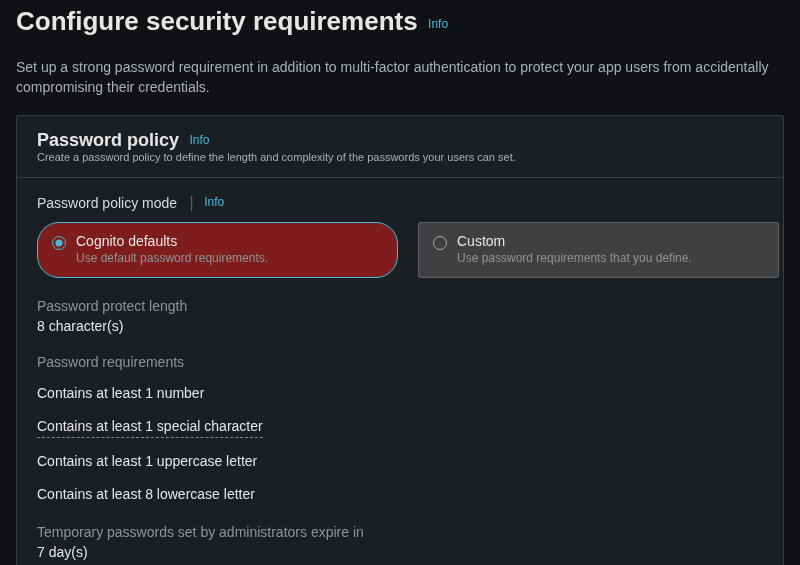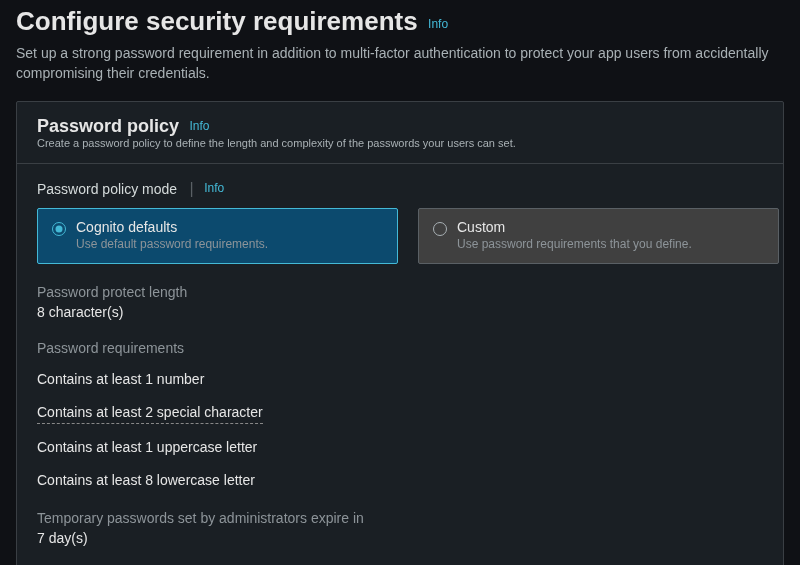--- a/index.html
+++ b/index.html
@@ -21,21 +21,21 @@
     .info-link {
       color: #44b9d6;
       font-size: 12px;
       font-weight: 400;
       cursor: pointer;
       margin-left: 6px;
       position: relative;
       top: -2px;
     }
     .page-desc {
-      margin-top: 7px;
+      margin-top: 21px;
       font-size: 14px;
       color: #a9b1b5;
       line-height: 1.4;
       max-width: 760px;
     }
     .panel {
       margin-top: 18px;
       background: #1a1f24;
       border: 1px solid #3a3f44;
       border-radius: 2px;
@@ -79,21 +79,22 @@
       border-radius: 2px;
       padding: 10px 14px 12px 14px;
       display: flex;
       align-items: flex-start;
       gap: 10px;
       cursor: pointer;
       background: #404040;
     }
     .radio-card.selected {
       border-color: #44b9d6;
-      background: #0c4a6e;
+      background: #7f1d1d;
+      border-radius: 22px;
     }
     .radio-circle {
       width: 14px;
       height: 14px;
       border: 1.5px solid #a9b1b5;
       border-radius: 50%;
       margin-top: 3px;
       flex-shrink: 0;
       position: relative;
     }
@@ -186,21 +187,21 @@
 
       <div class="field-block">
         <div class="field-block-label">Password protect length</div>
         <div class="field-value">8 character(s)</div>
       </div>
 
       <div class="field-block">
         <div class="field-block-label">Password requirements</div>
         <div class="req-list">
           <div class="req-item">Contains at least 1 number</div>
-          <div><span class="req-item underlined">Contains at least 2 special character</span></div>
+          <div><span class="req-item underlined">Contains at least 1 special character</span></div>
           <div class="req-item">Contains at least 1 uppercase letter</div>
           <div class="req-item">Contains at least 8 lowercase letter</div>
         </div>
       </div>
 
       <div class="field-block">
         <div class="field-block-label">Temporary passwords set by administrators expire in</div>
         <div class="field-value">7 day(s)</div>
       </div>
     </div>

